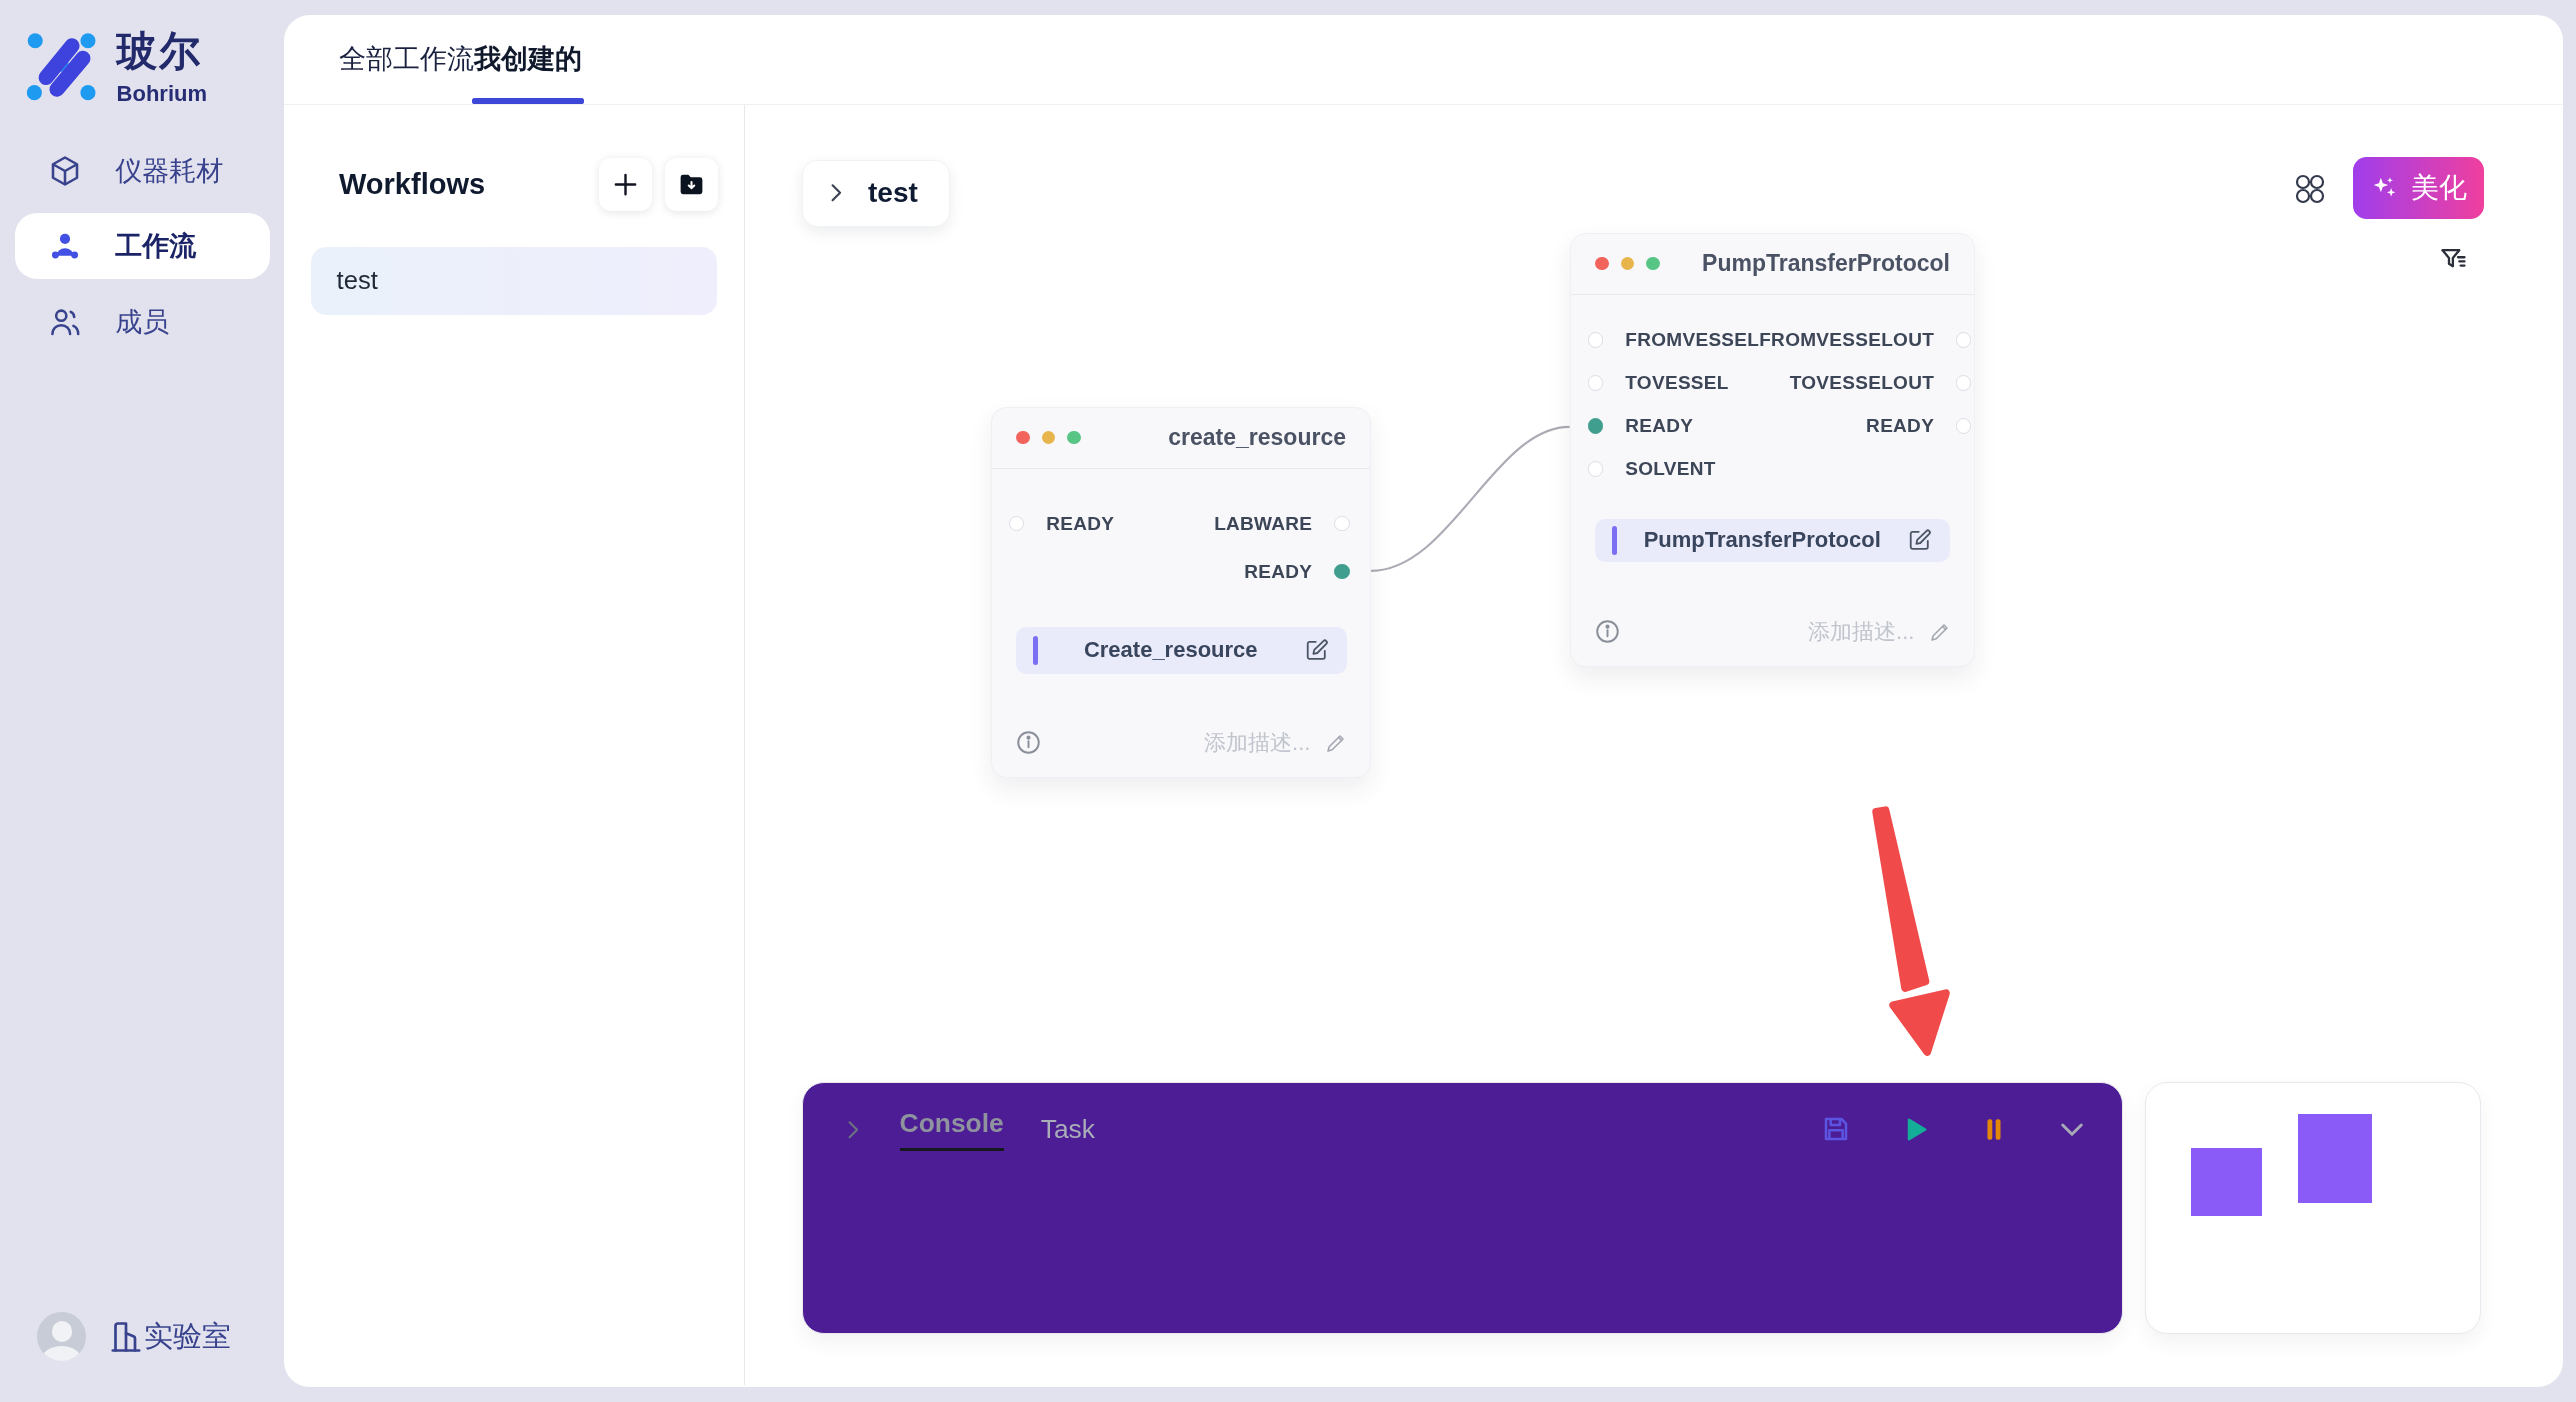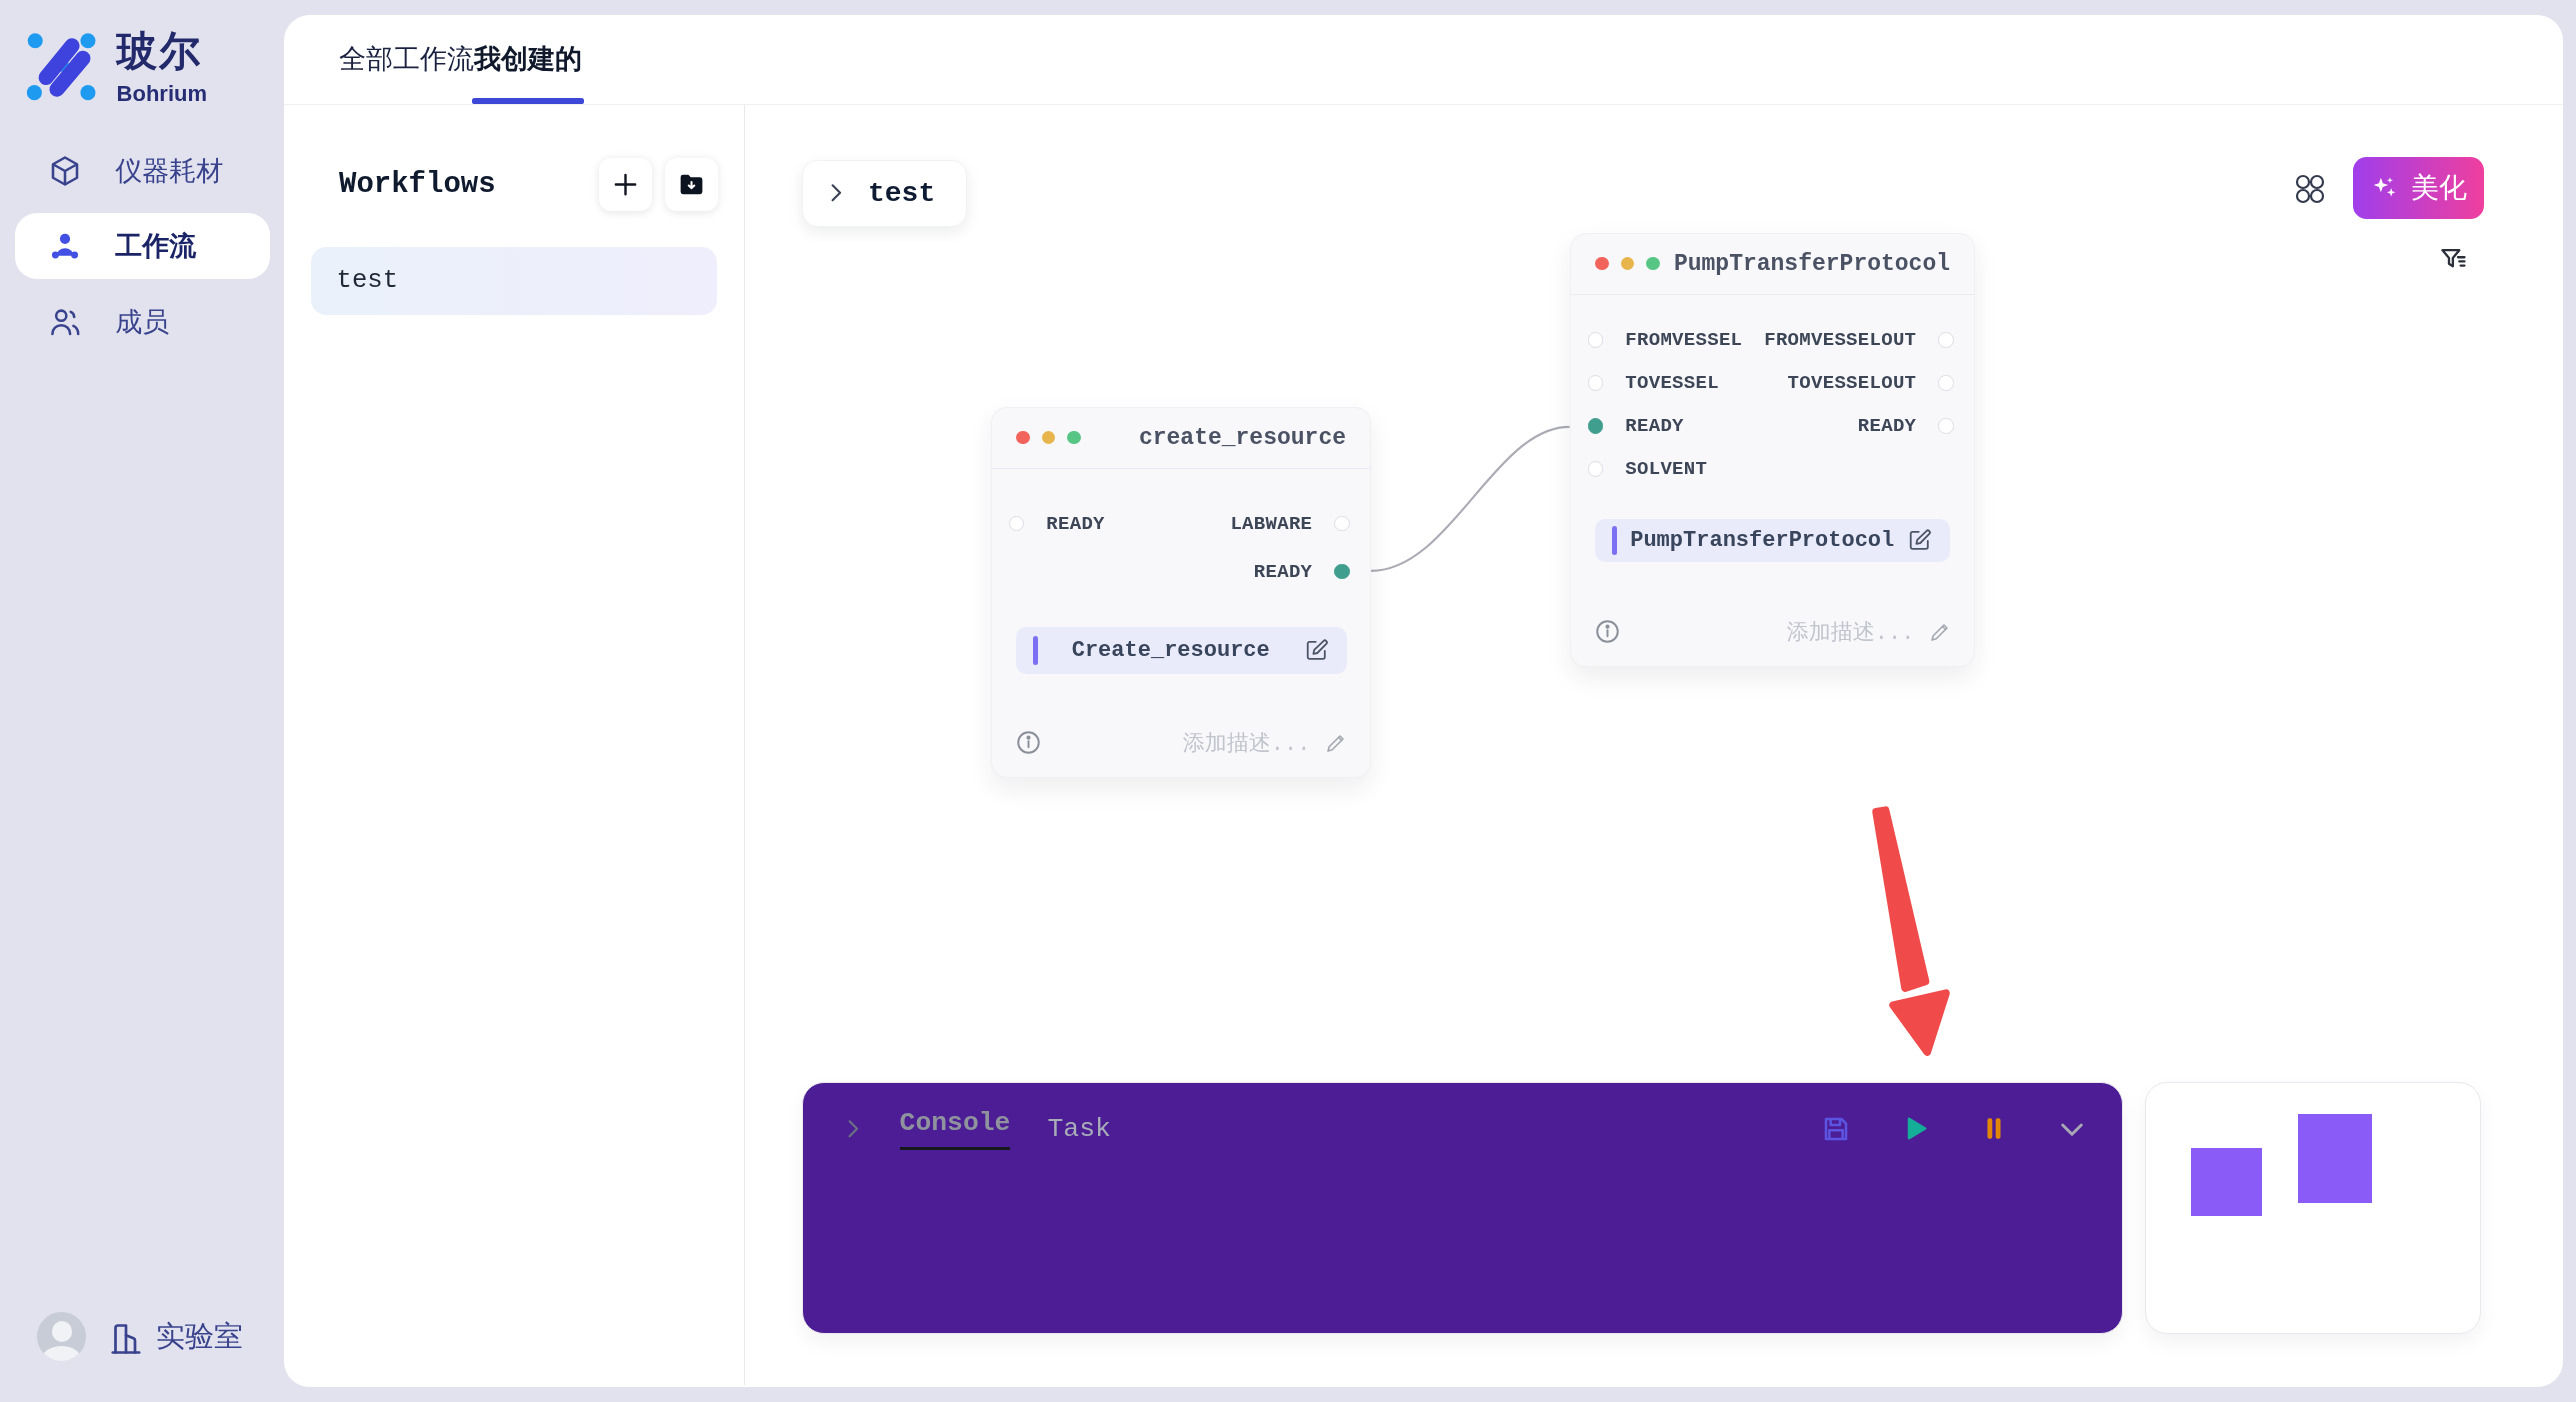--- a/index.html
+++ b/index.html
@@ -21,26 +21,26 @@
   .nav { position:absolute; left:15.3px; top:138px; width:255px; }
   .nav-item { height:66px; display:flex; align-items:center; padding-left:32px; gap:32px;
               border-radius:22px; margin-bottom:9.4px; cursor:pointer; }
   .nav-item .label { font-size:27px; color:#39438D; }
   .nav-item.active { background:#FFFFFF; }
   .nav-item.active .label { font-weight:bold; color:#1B2466; }
   .side-footer { position:absolute; left:37px; bottom:41px; display:flex; align-items:center; gap:22px; }
   .avatar { width:49px; height:49px; border-radius:50%; background:#C8CCD6; position:relative; overflow:hidden; }
   .avatar .head { position:absolute; left:14.5px; top:9.4px; width:20.4px; height:20.4px; border-radius:50%; background:#F1F2F5; }
   .avatar .body { position:absolute; left:5.1px; top:34px; width:39px; height:25.6px; border-radius:50%; background:#F1F2F5; }
-  .org { display:flex; align-items:flex-end; gap:12px; }
+  .org { display:flex; align-items:center; }
   .org .label { font-size:29px; color:#39438D; }
 
   
   .main { position:absolute; left:284px; top:14.5px; width:2279px; height:1372px;
-          background:#FFFFFF; border-radius:25.6px; overflow:hidden;font-family:Liberation Mono, monospace; }
+          background:#FFFFFF; border-radius:25.6px; overflow:hidden; }
   .tabbar { height:90px; border-bottom:1.7px solid #EFEFF4; display:flex; align-items:stretch; padding-left:55px; }
   .tab { display:flex; align-items:center; font-size:27px; color:#1A2140; position:relative; cursor:pointer; }
   .tab + .tab { }
   .tab.active { font-weight:bold; color:#10182B; }
   .tab.active::after { content:""; position:absolute; left:-1.7px; right:-1.7px; bottom:0;
                        height:5.1px; border-radius:2.6px; background:#3D47D8; }
   .content { display:flex; height:1280px; }
 
   
   .wf-panel { width:461px; border-right:1.7px solid #E7E7EC; position:relative; flex:none; }

